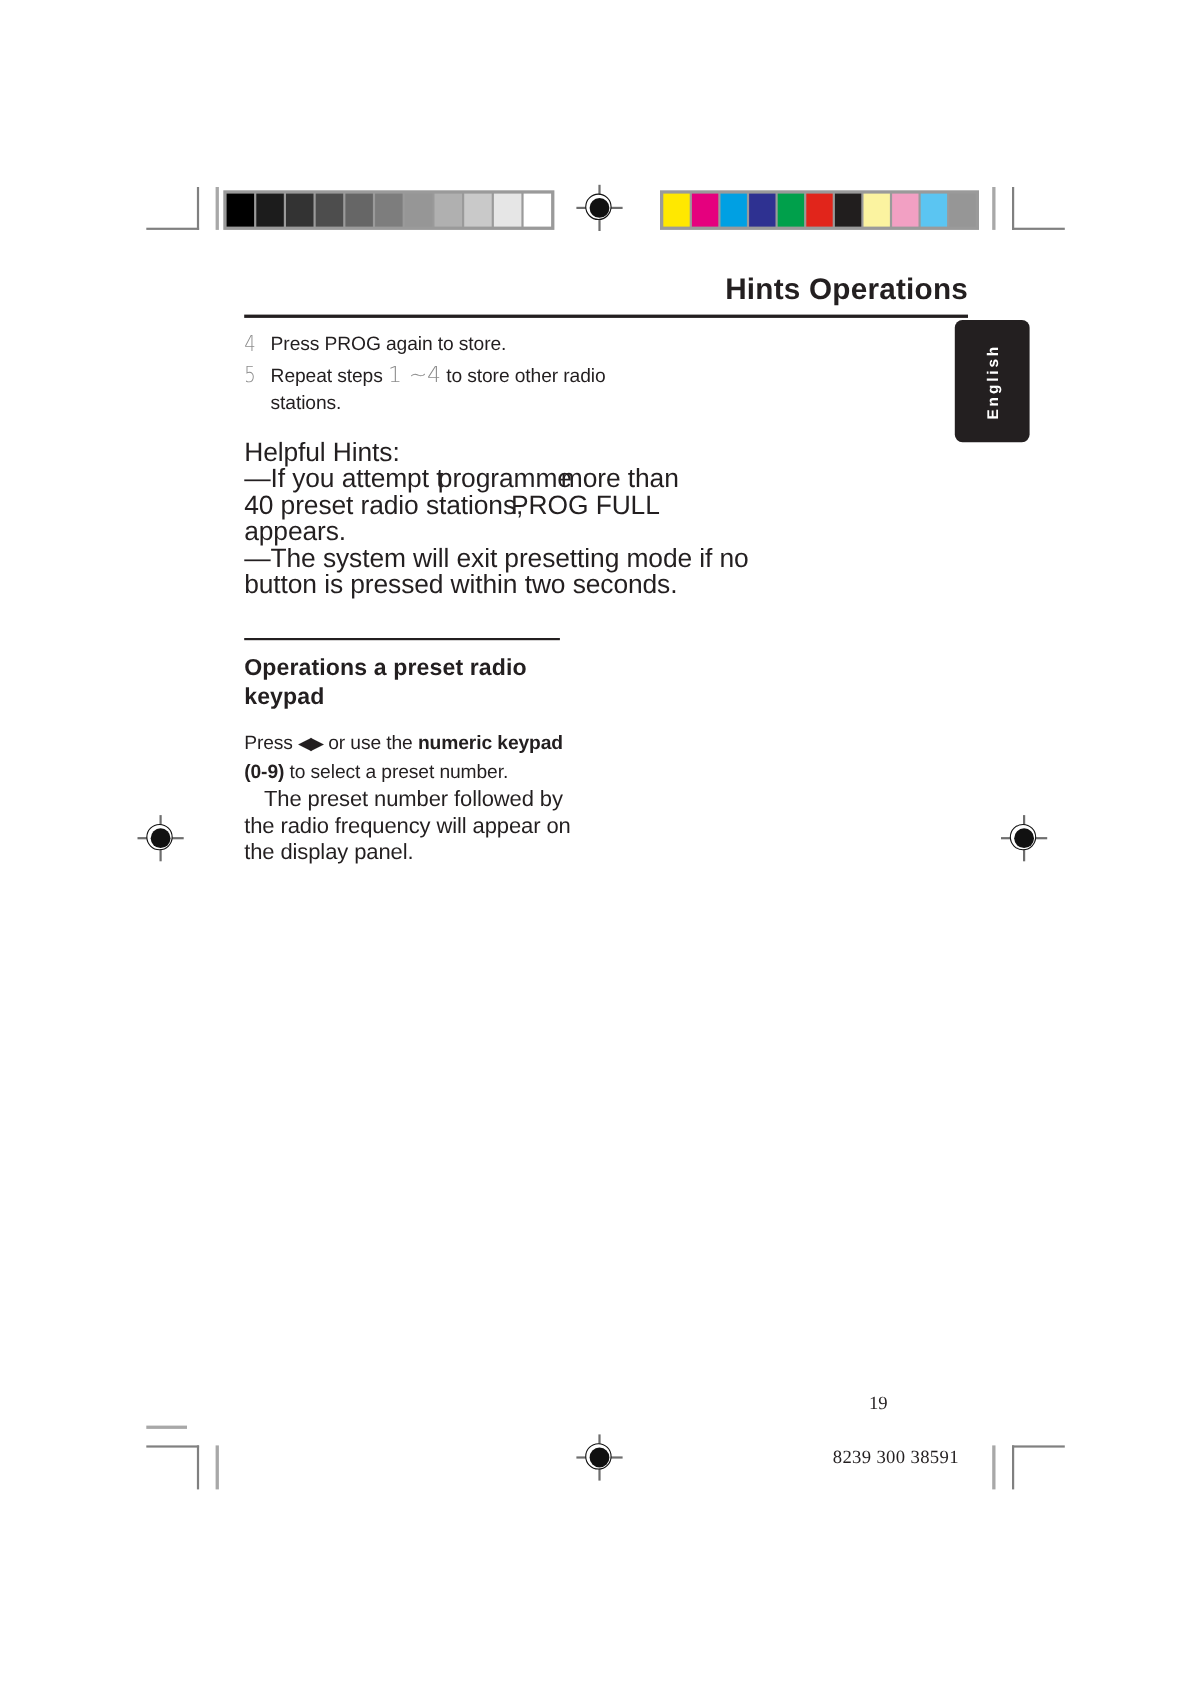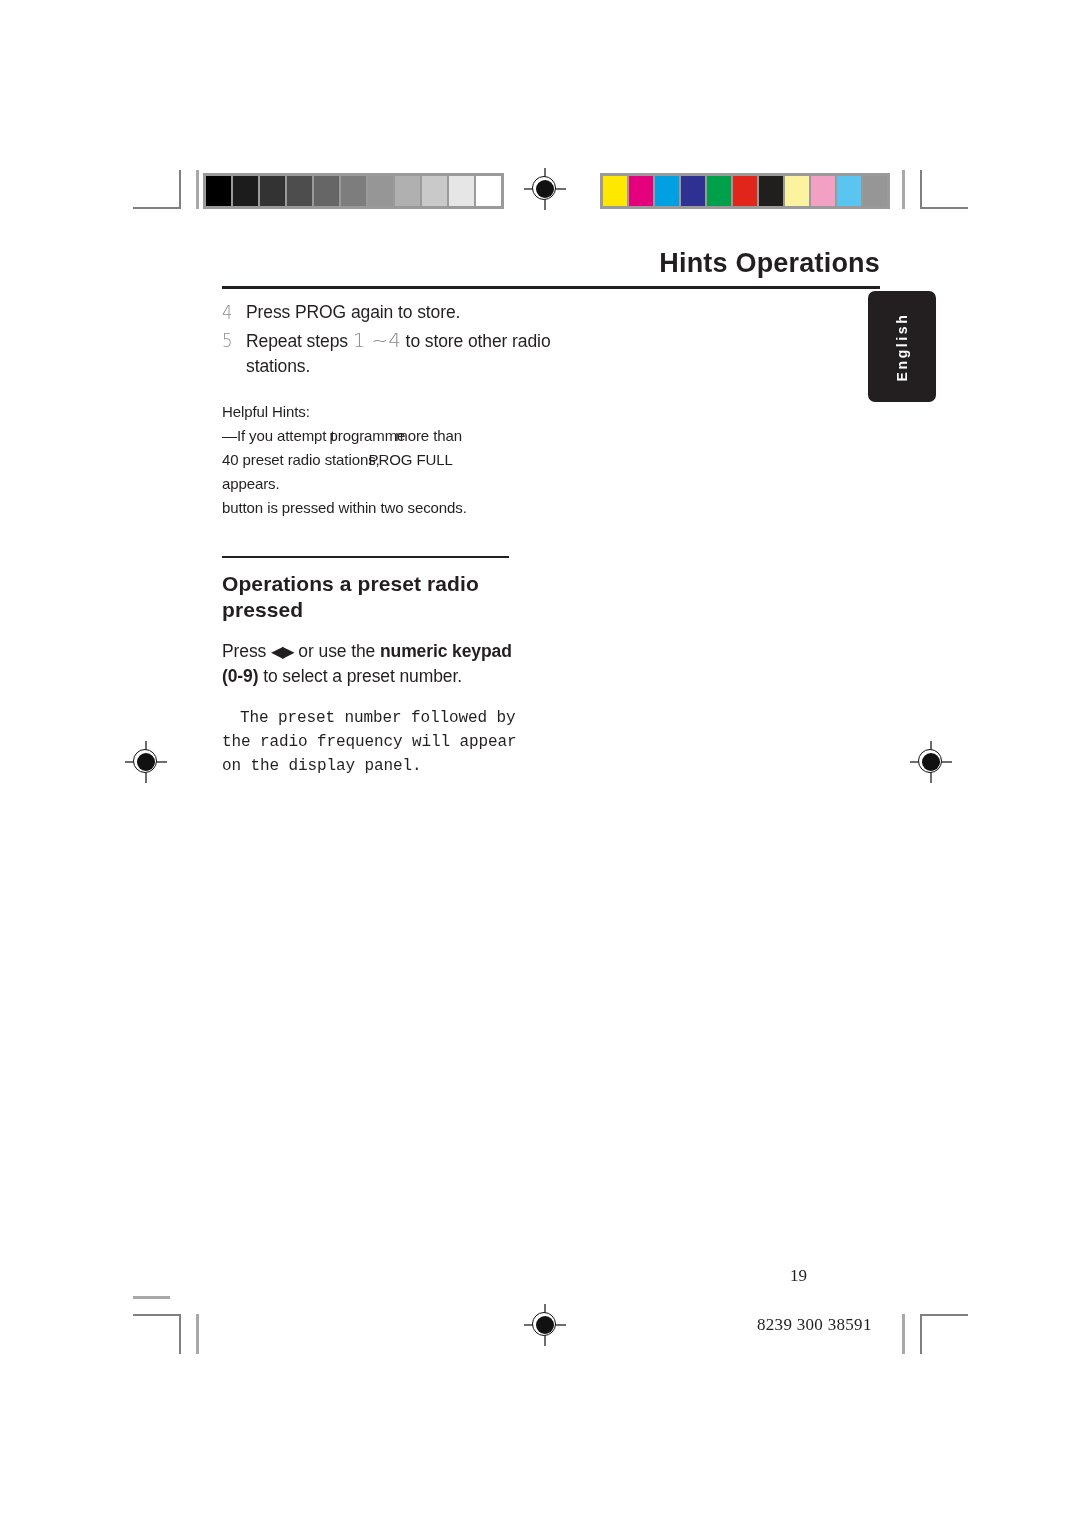--- a/index.html
+++ b/index.html
@@ -152,21 +152,21 @@
   .step-body b { font-weight: normal; }
   .inum {
     color: #8c8c8c;
     font-size: 20px;
     font-weight: 300;
     font-family: "DejaVu Sans", sans-serif;
   }
 
   .hints {
     margin-top: 21px;
-    font-size: 15px;
+    font-size: 24px;
     line-height: 24px;
     letter-spacing: -0.1px;
   }
   .hints .line { white-space: nowrap; }
   
   .overlap-a { margin-left: -5px; font-weight: normal; }
   .overlap-b { margin-left: -10px; }
   .overlap-c { margin-left: -11px; }
 
   .section-rule {
@@ -190,27 +190,26 @@
     line-height: 24px;
     letter-spacing: -0.1px;
     width: 310px;
   }
   .para b { font-weight: bold; margin-top: 20px; }
   .arrows {
     letter-spacing: -1px;
     font-size: 16px;
   }
   .para2 {
-    margin-top: 18px;
-    font-size: 16px;
+    margin-top: 2px;
+    font-size: 20px;
     line-height: 24px;
     letter-spacing: -0.1px;
     width: 320px;
     text-indent: 18px;
-    font-family: Liberation Mono, monospace;
   }
 
   
   .lang-tab {
     position: absolute;
     left: 868px;
     top: 291px;
     width: 68px;
     height: 111px;
     background: #231f20;
@@ -349,25 +348,26 @@
 
   <div class="hints">
     <div>Helpful Hints:</div>
 
     <div class="line"><span>—</span><span>If you attempt t</span><span class="overlap-a">programme</span><span class="overlap-b">more than</span></div>
 
     <div class="line"><span>40 preset radio stations,</span><span class="overlap-c">PROG FULL</span></div>
 
     <div class="line">appears.</div>
 
+    <div class="line"><span>—</span><span>The system will exit presetting mode if no</span></div>
     <div class="line">button is pressed within two seconds.</div>
   </div>
 
   <div class="section-rule"></div>
-  <div class="section-title"><span>Operations a preset radio</span><br><span>pressed</span></div>
+  <div class="section-title"><span>Operations a preset radio</span><br><span>keypad</span></div>
 
   <div class="para"><span>Press </span><span class="arrows">◀▶</span><span> or use the </span><b>numeric keypad</b><br><b>(0-9)</b><span> to select a preset number.</span></div>
 
   <div class="para2">The preset number followed by the radio frequency will appear on the display panel.</div>
 </div>
 
 <div class="page-number">19</div>
 <div class="doc-code">8239 300 38591</div>
 
 </body></html>

